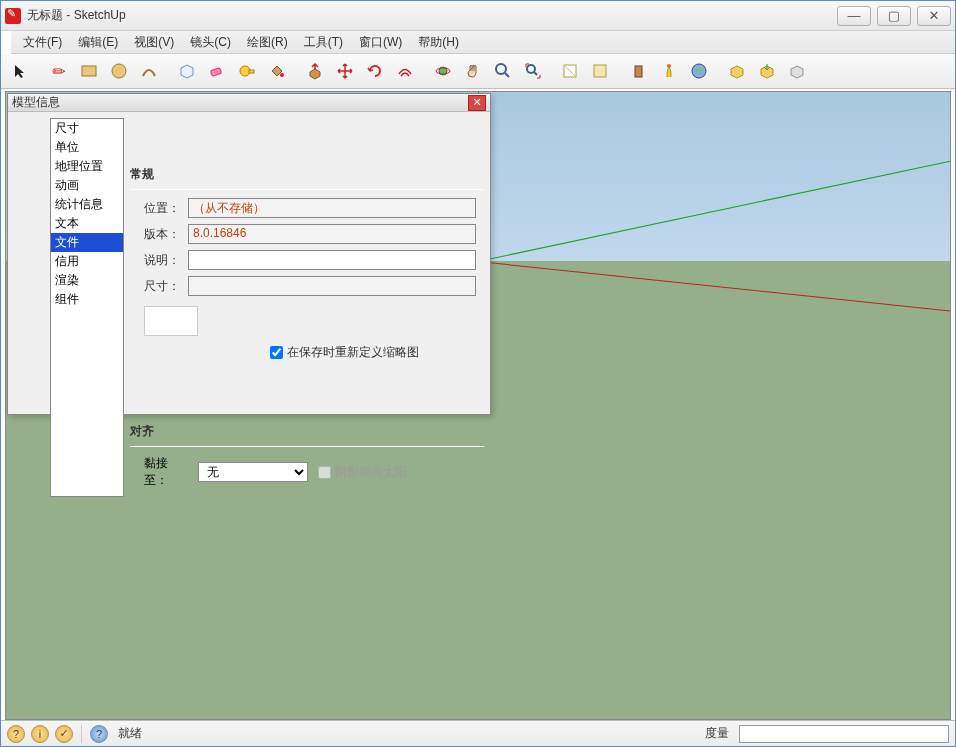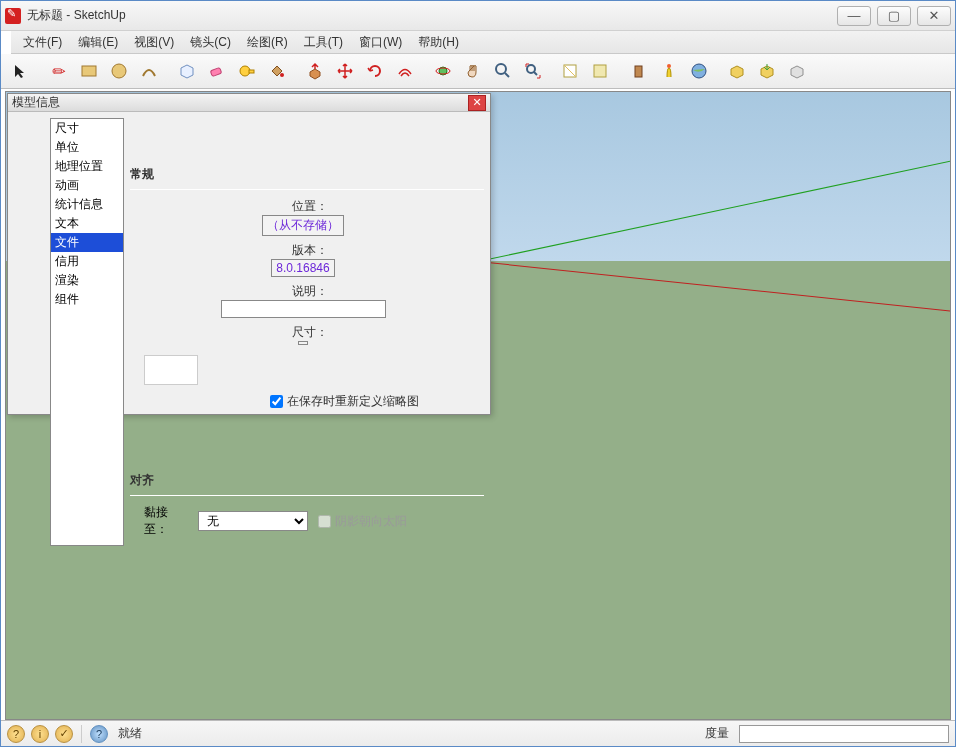--- a/index.html
+++ b/index.html
@@ -27,23 +27,23 @@
 .dlg-title { height:22px; background:linear-gradient(#f4f4f4,#dcdcdc); border-bottom:1px solid #bbb; display:flex; align-items:center; padding:0 4px; }
 .dlg-title span { flex:1; color:#333; }
 .dlg-close { width:18px; height:16px; background:#d44; color:#fff; display:flex; align-items:center; justify-content:center; border:1px solid #a22; font-size:11px; cursor:pointer; }
 .dlg-body { flex:1; display:flex; padding:6px; gap:6px; }
 .catlist { width:74px; background:#fff; border:1px solid #888; overflow:hidden;margin-left:36px; }
 .catitem { padding:1px 4px; cursor:pointer; white-space:nowrap; }
 .catitem.selected { background:#1d4ed8; color:#fff; }
 .formpane { flex:1; display:flex; flex-direction:column; }
 .groupheader { font-weight:bold; color:#333; padding:2px 0 4px 0;margin-top:46px; }
 .hr { height:1px; background:#bbb; margin:2px 0 8px 0; border-bottom:1px solid #fff; }
-.row { display:flex; align-items:center; margin-bottom:6px;flex-direction:column; }
+.row { display:flex; align-items:center; margin-bottom:6px; }
 .row label { width:58px; text-align:left; padding-left:14px; color:#333; }
-.field { flex:1; height:20px; background:#fff; border:1px solid #888; padding:1px 4px; color:#6d28d9; margin-right:8px; }
+.field { flex:1; height:20px; background:#fff; border:1px solid #888; padding:1px 4px; color:#c2410c; margin-right:8px; }
 .field.ro { background:#f3f3f3; }
 .swatch { width:54px; height:30px; background:#fff; border:1px solid #ccc; margin:4px 0 8px 14px; }
 .chk { display:flex; align-items:center; gap:4px; color:#333; }
 .chk.disabled { color:#9a9a9a; }
 .chk input { margin:0; }
 .alignrow { display:flex; align-items:center; gap:10px; margin-bottom:8px; }
 .alignrow label { width:58px; padding-left:14px; }
 .select { width:110px; height:20px; background:#fff; border:1px solid #888; padding:0 4px; }
 .statusbar { position:absolute; left:0; right:0; bottom:0; height:26px; background:linear-gradient(#f6f6f6,#ececec); border-top:1px solid #bbb; display:flex; align-items:center; padding:0 6px; gap:6px; }
 .sb-icn { width:18px; height:18px; border-radius:50%; border:1px solid #b89040; background:radial-gradient(#ffe090,#e0b050); display:flex; align-items:center; justify-content:center; font-size:11px; color:#604000; cursor:pointer; }

